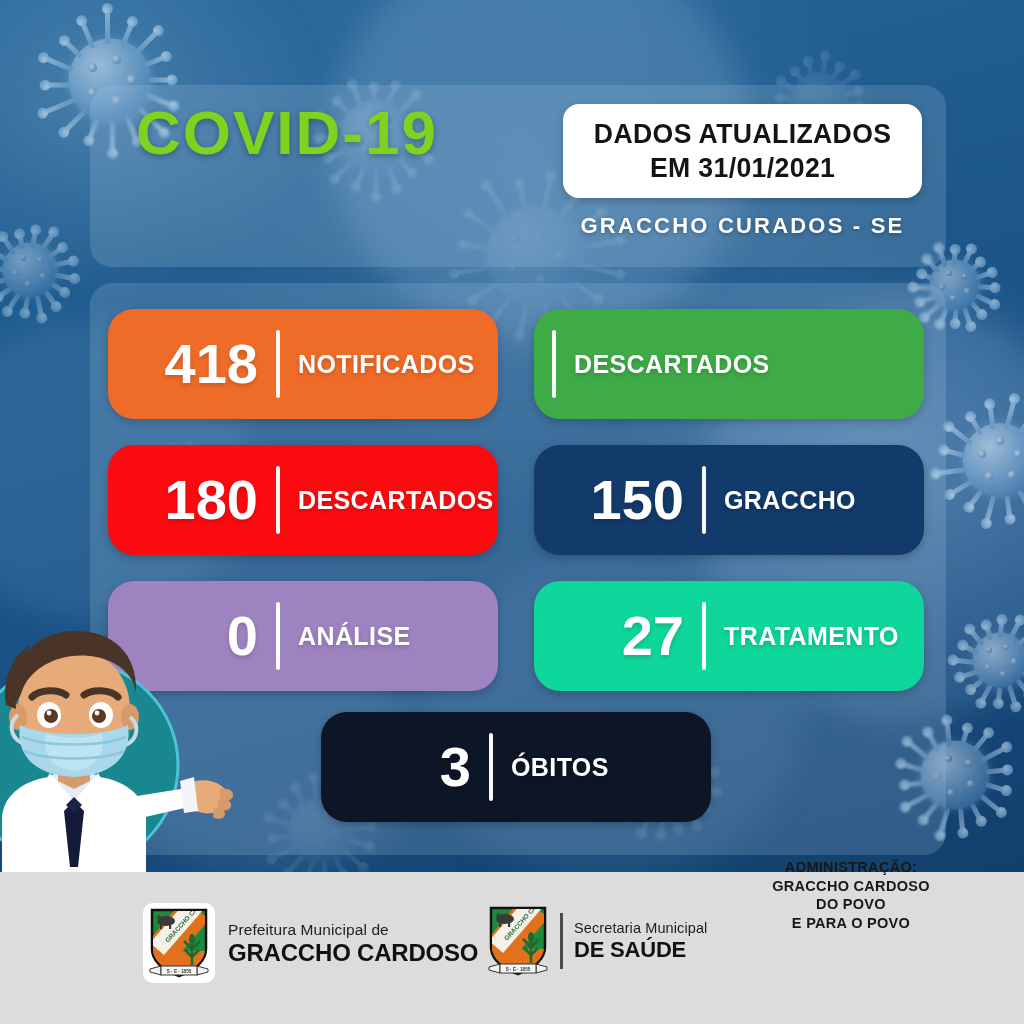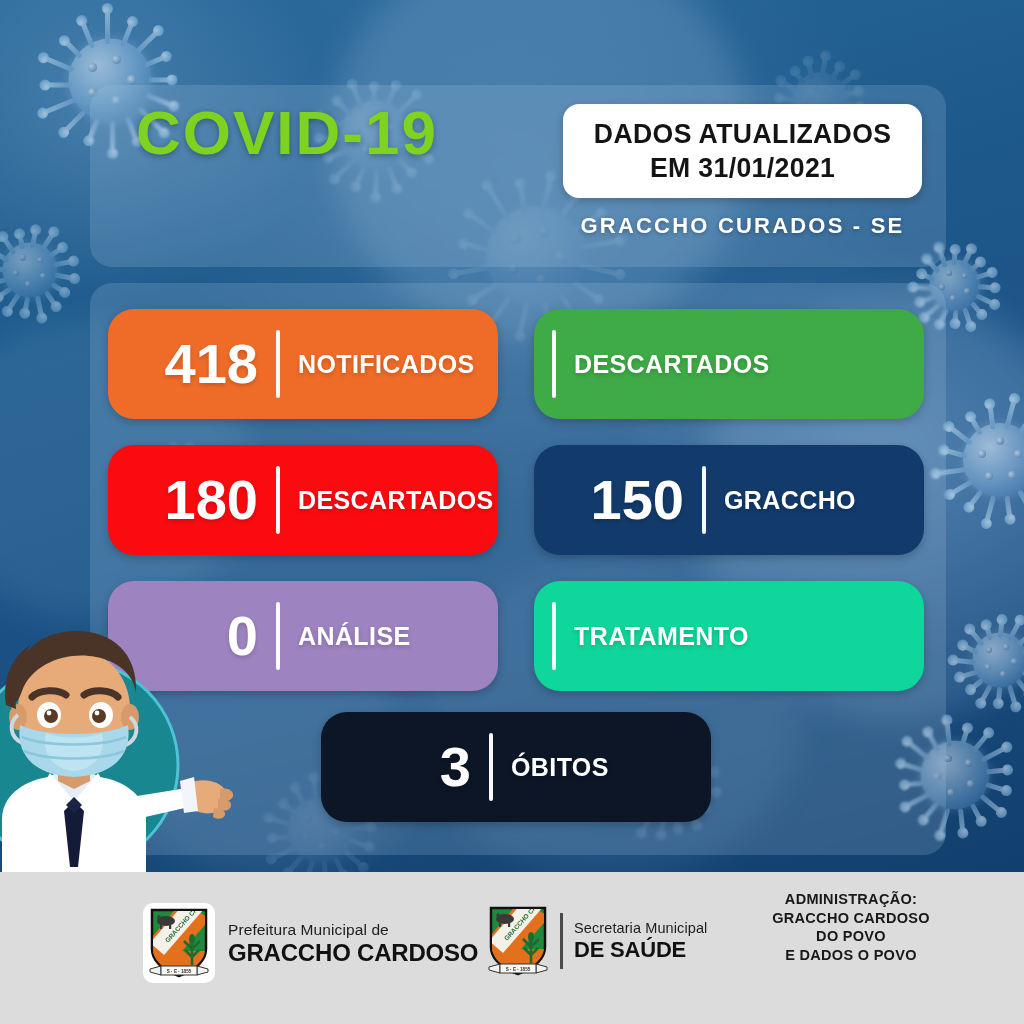--- a/index.html
+++ b/index.html
@@ -158,21 +158,21 @@
     position:absolute; left:487px; top:905px;
     display:flex; align-items:center; gap:0;
   }
   #brand-saude .divider {
     width:3px; height:56px; background:#4a4a4a; margin:0 11px;
   }
   #brand-saude .brand-text .t1 { font-size:14.5px; line-height:18px; }
   #brand-saude .brand-text .t2 { font-size:22px; line-height:26px; }
 
   #admin-text {
-    position:absolute; left:742px; top:890px; width:218px;
+    position:absolute; left:742px; top:858px; width:218px;
     text-align:center; color:#181818; font-weight:bold;
     font-size:14.5px; line-height:18.5px; letter-spacing:.3px;
   }
   #admin-text div { white-space:nowrap; }
 </style>
 </head>
 <body>
 
 <div id="bg">
   <div class="blob" style="left:330px;top:-60px;width:420px;height:400px;background:rgba(168,206,236,.20);"></div>
@@ -502,20 +502,21 @@
   <div class="lbl">GRACCHO</div>
 </div>
 
 <div class="card" id="card-analise" style="background: rgb(157, 131, 192);">
   <div class="num">0</div>
   <div class="sep"></div>
   <div class="lbl">ANÁLISE</div>
 </div>
 
 <div class="card" id="card-tratamento" style="background: rgb(15, 214, 154);">
+  <div class="num">27</div>
   <div class="sep"></div>
   <div class="lbl">TRATAMENTO</div>
 </div>
 
 <div class="card" id="card-obitos" style="background: rgb(13, 22, 38);">
   <div class="num">3</div>
   <div class="sep"></div>
   <div class="lbl">ÓBITOS</div>
 </div>
 
@@ -636,14 +637,14 @@
   <div class="brand-text">
     <div class="t1">Secretaria Municipal</div>
     <div class="t2">DE SAÚDE</div>
   </div>
 </div>
 
 <div id="admin-text">
   <div>ADMINISTRAÇÃO:</div>
   <div>GRACCHO CARDOSO</div>
   <div>DO POVO</div>
-  <div>E DADOS O POVO</div>
+  <div>E PARA O POVO</div>
 </div>
 
 </body></html>

